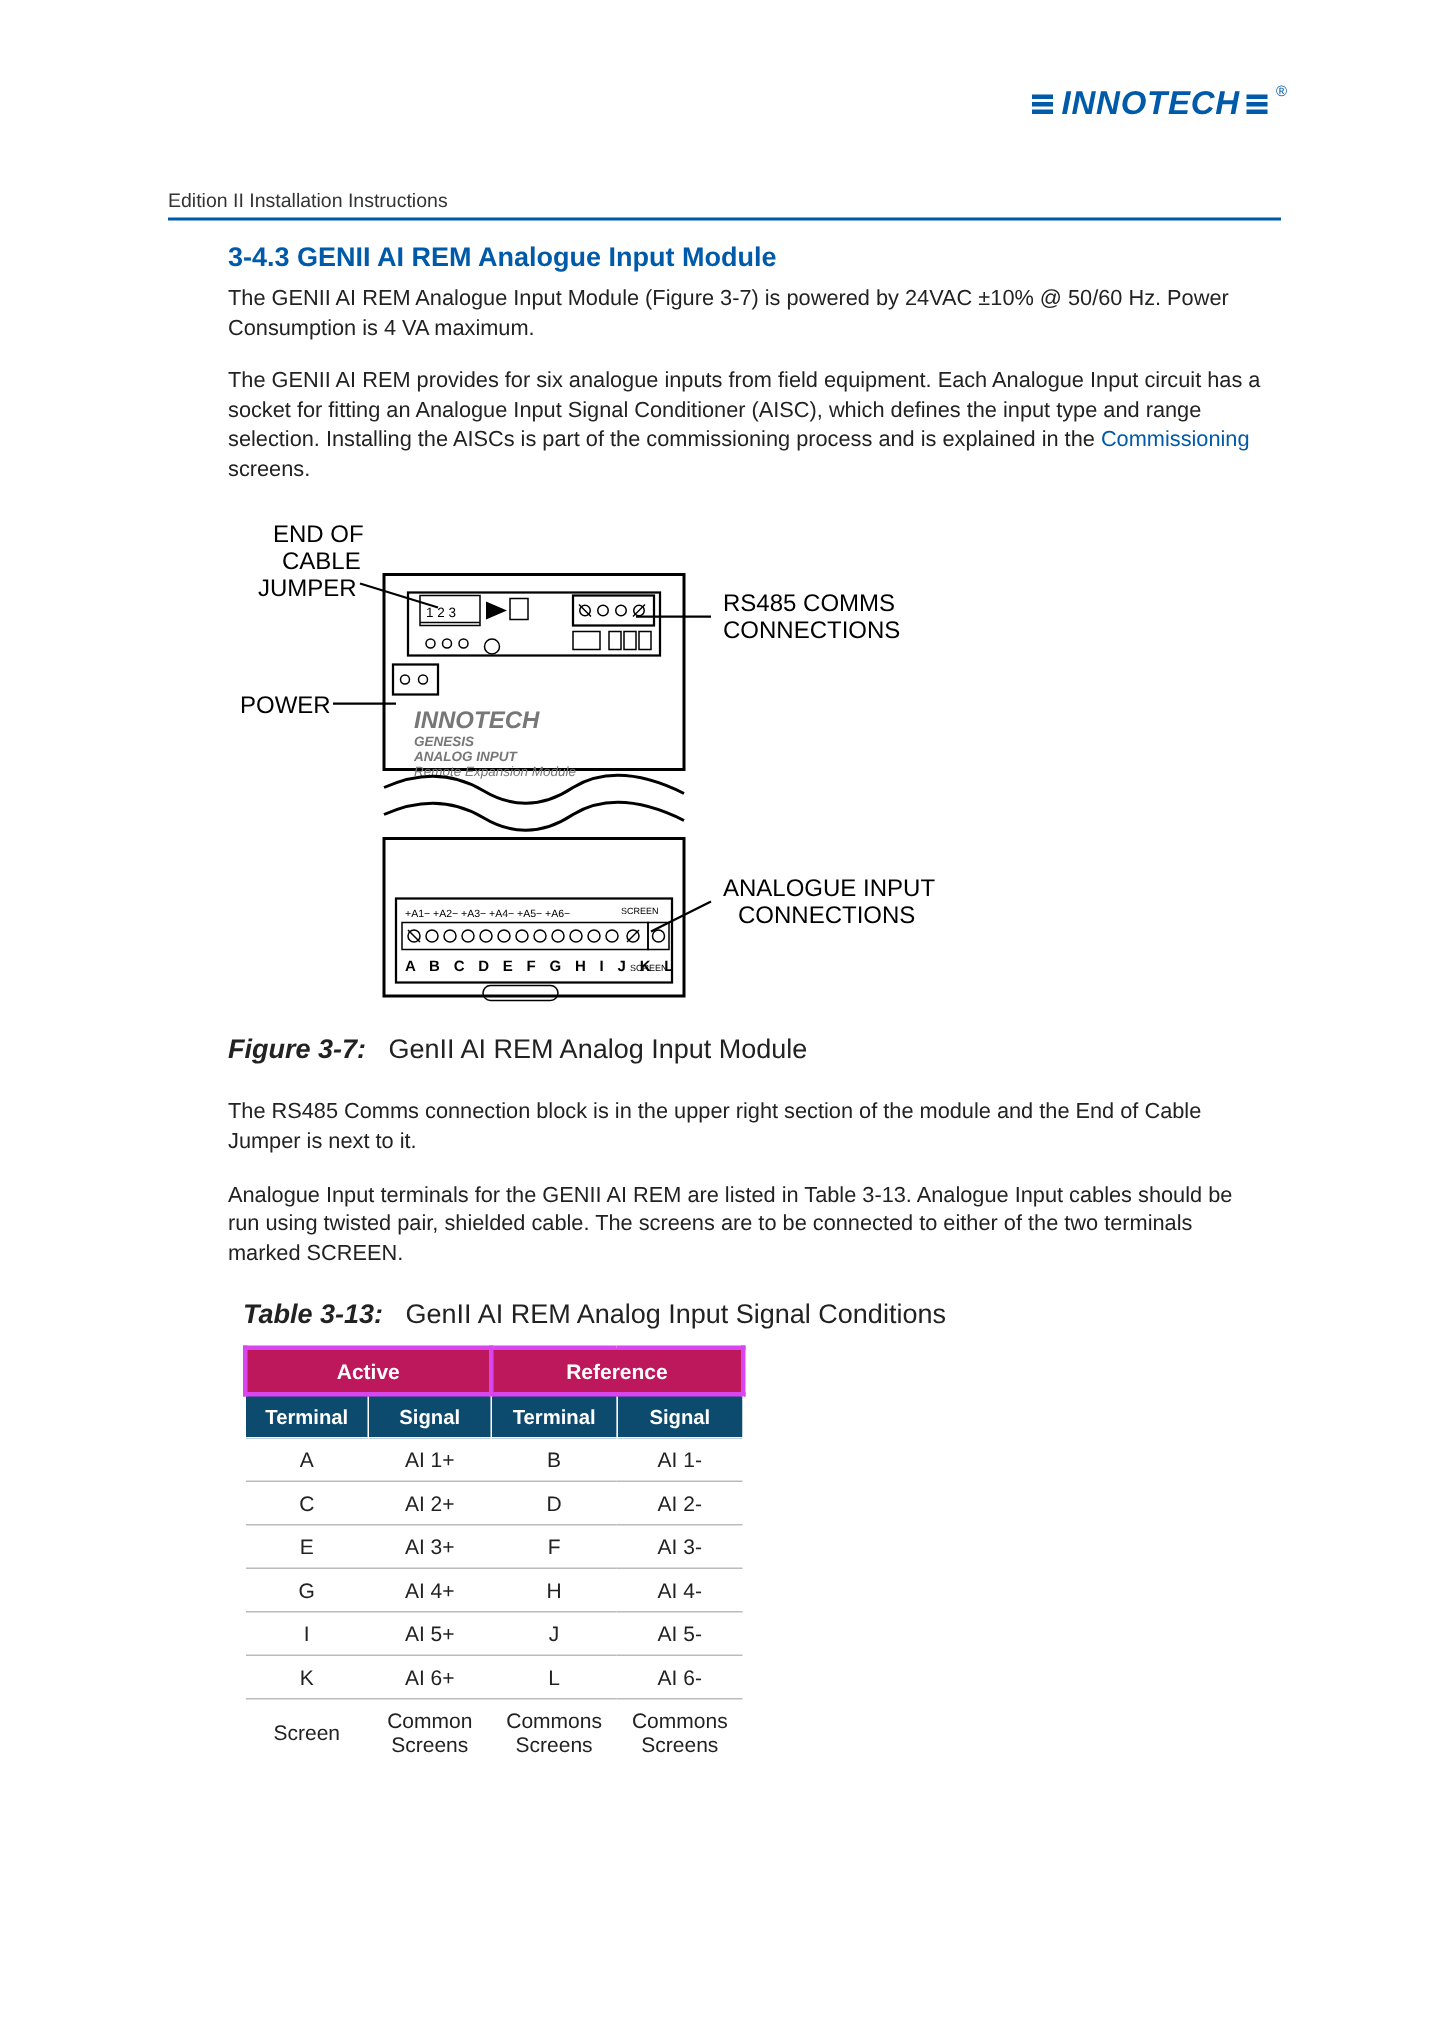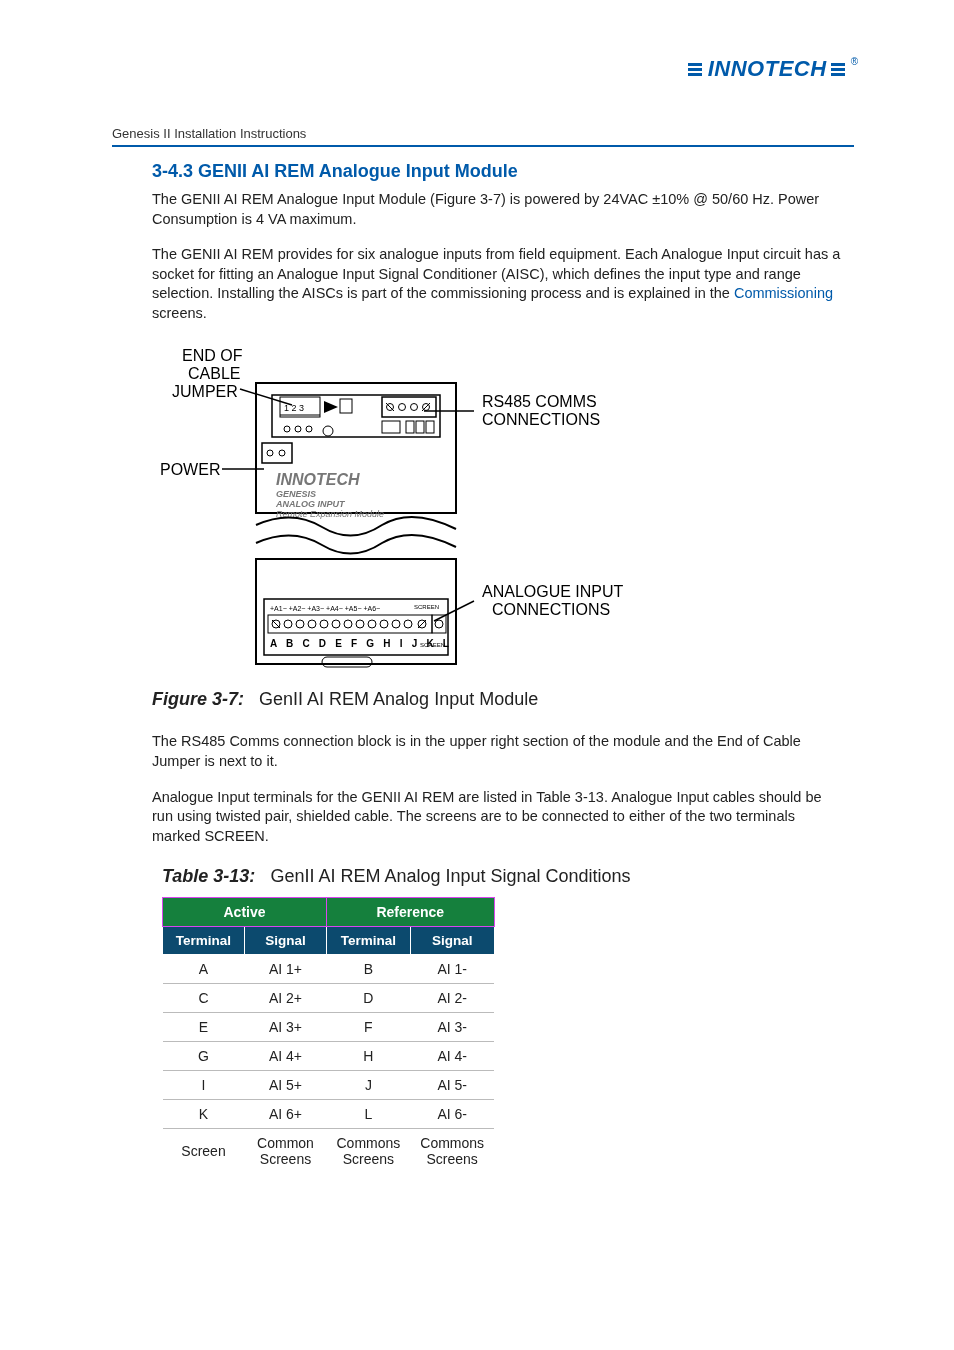--- a/index.html
+++ b/index.html
@@ -16,21 +16,21 @@
   .body-text { font-size: 14.5px; line-height: 1.35; margin: 0 0 16px 40px; max-width: 690px; }
   .link { color: #005aaa; }
   .figure-wrap { margin: 14px 0 10px 40px; }
   .figure-svg { display: block; }
   .figure-caption { font-size: 18px; margin: 8px 0 22px 40px; }
   .figure-label { font-weight: 700; font-style: italic; }
   .table-caption { font-size: 18px; margin: 20px 0 10px 50px; }
   .table-label { font-weight: 700; font-style: italic; }
   table.signal { border-collapse: collapse; margin-left: 50px; font-size: 14px; }
   table.signal th, table.signal td { text-align: center; padding: 6px 10px; }
-  table.signal .grp th { background: #15803d; color: #fff; font-weight: 700; border: 1px solid #d946ef; }
+  table.signal .grp th { background: #be185d; color: #fff; font-weight: 700; border: 3px solid #d946ef; }
   table.signal .sub th { background: #0c4a6e; color: #fff; font-weight: 700; border: 1px solid #fff; font-size: 13.5px; }
   table.signal tbody td { border-bottom: 1px solid #bbb; color: #222; }
   table.signal tbody tr:last-child td { border-bottom: none; }
   .footer { position: absolute; left: 112px; right: 96px; bottom: 40px; font-size: 12.5px; color: #222; }
   .footer .hr2 { border: none; border-top: 1px solid #000; margin-bottom: 6px; }
   .footer-row { display: flex; justify-content: space-between; }
 </style>
 </head>
 <body>
 
@@ -43,21 +43,21 @@
     </div>
     <span class="logo-text">INNOTECH</span>
     <div class="logo-bars">
       <div class="logo-bar"></div>
         <div class="logo-bar"></div>
         <div class="logo-bar"></div>
     </div>
     <span class="logo-r">®</span>
   </div>
 
-  <div class="breadcrumb">Genesis II Installation Instructions</div>
+  <div class="breadcrumb">Edition II Installation Instructions</div>
   <hr class="hr">
 
   <div class="section-heading">3-4.3  GENII AI REM Analogue Input Module</div>
   <p class="body-text">The GENII AI REM Analogue Input Module (Figure 3-7) is powered by 24VAC ±10% @ 50/60 Hz.  Power Consumption is 4 VA maximum.</p>
   <p class="body-text">
     <span>The GENII AI REM provides for six analogue inputs from field equipment.  Each Analogue Input circuit has a socket for fitting an Analogue Input Signal Conditioner (AISC), which defines the input type and range selection.  Installing the AISCs is part of the commissioning process and is explained in the </span><span class="link">Commissioning</span><span> screens.</span>
   </p>
 
   <div class="figure-wrap">
     <svg class="figure-svg" width="560" height="340" viewBox="0 0 560 340">

